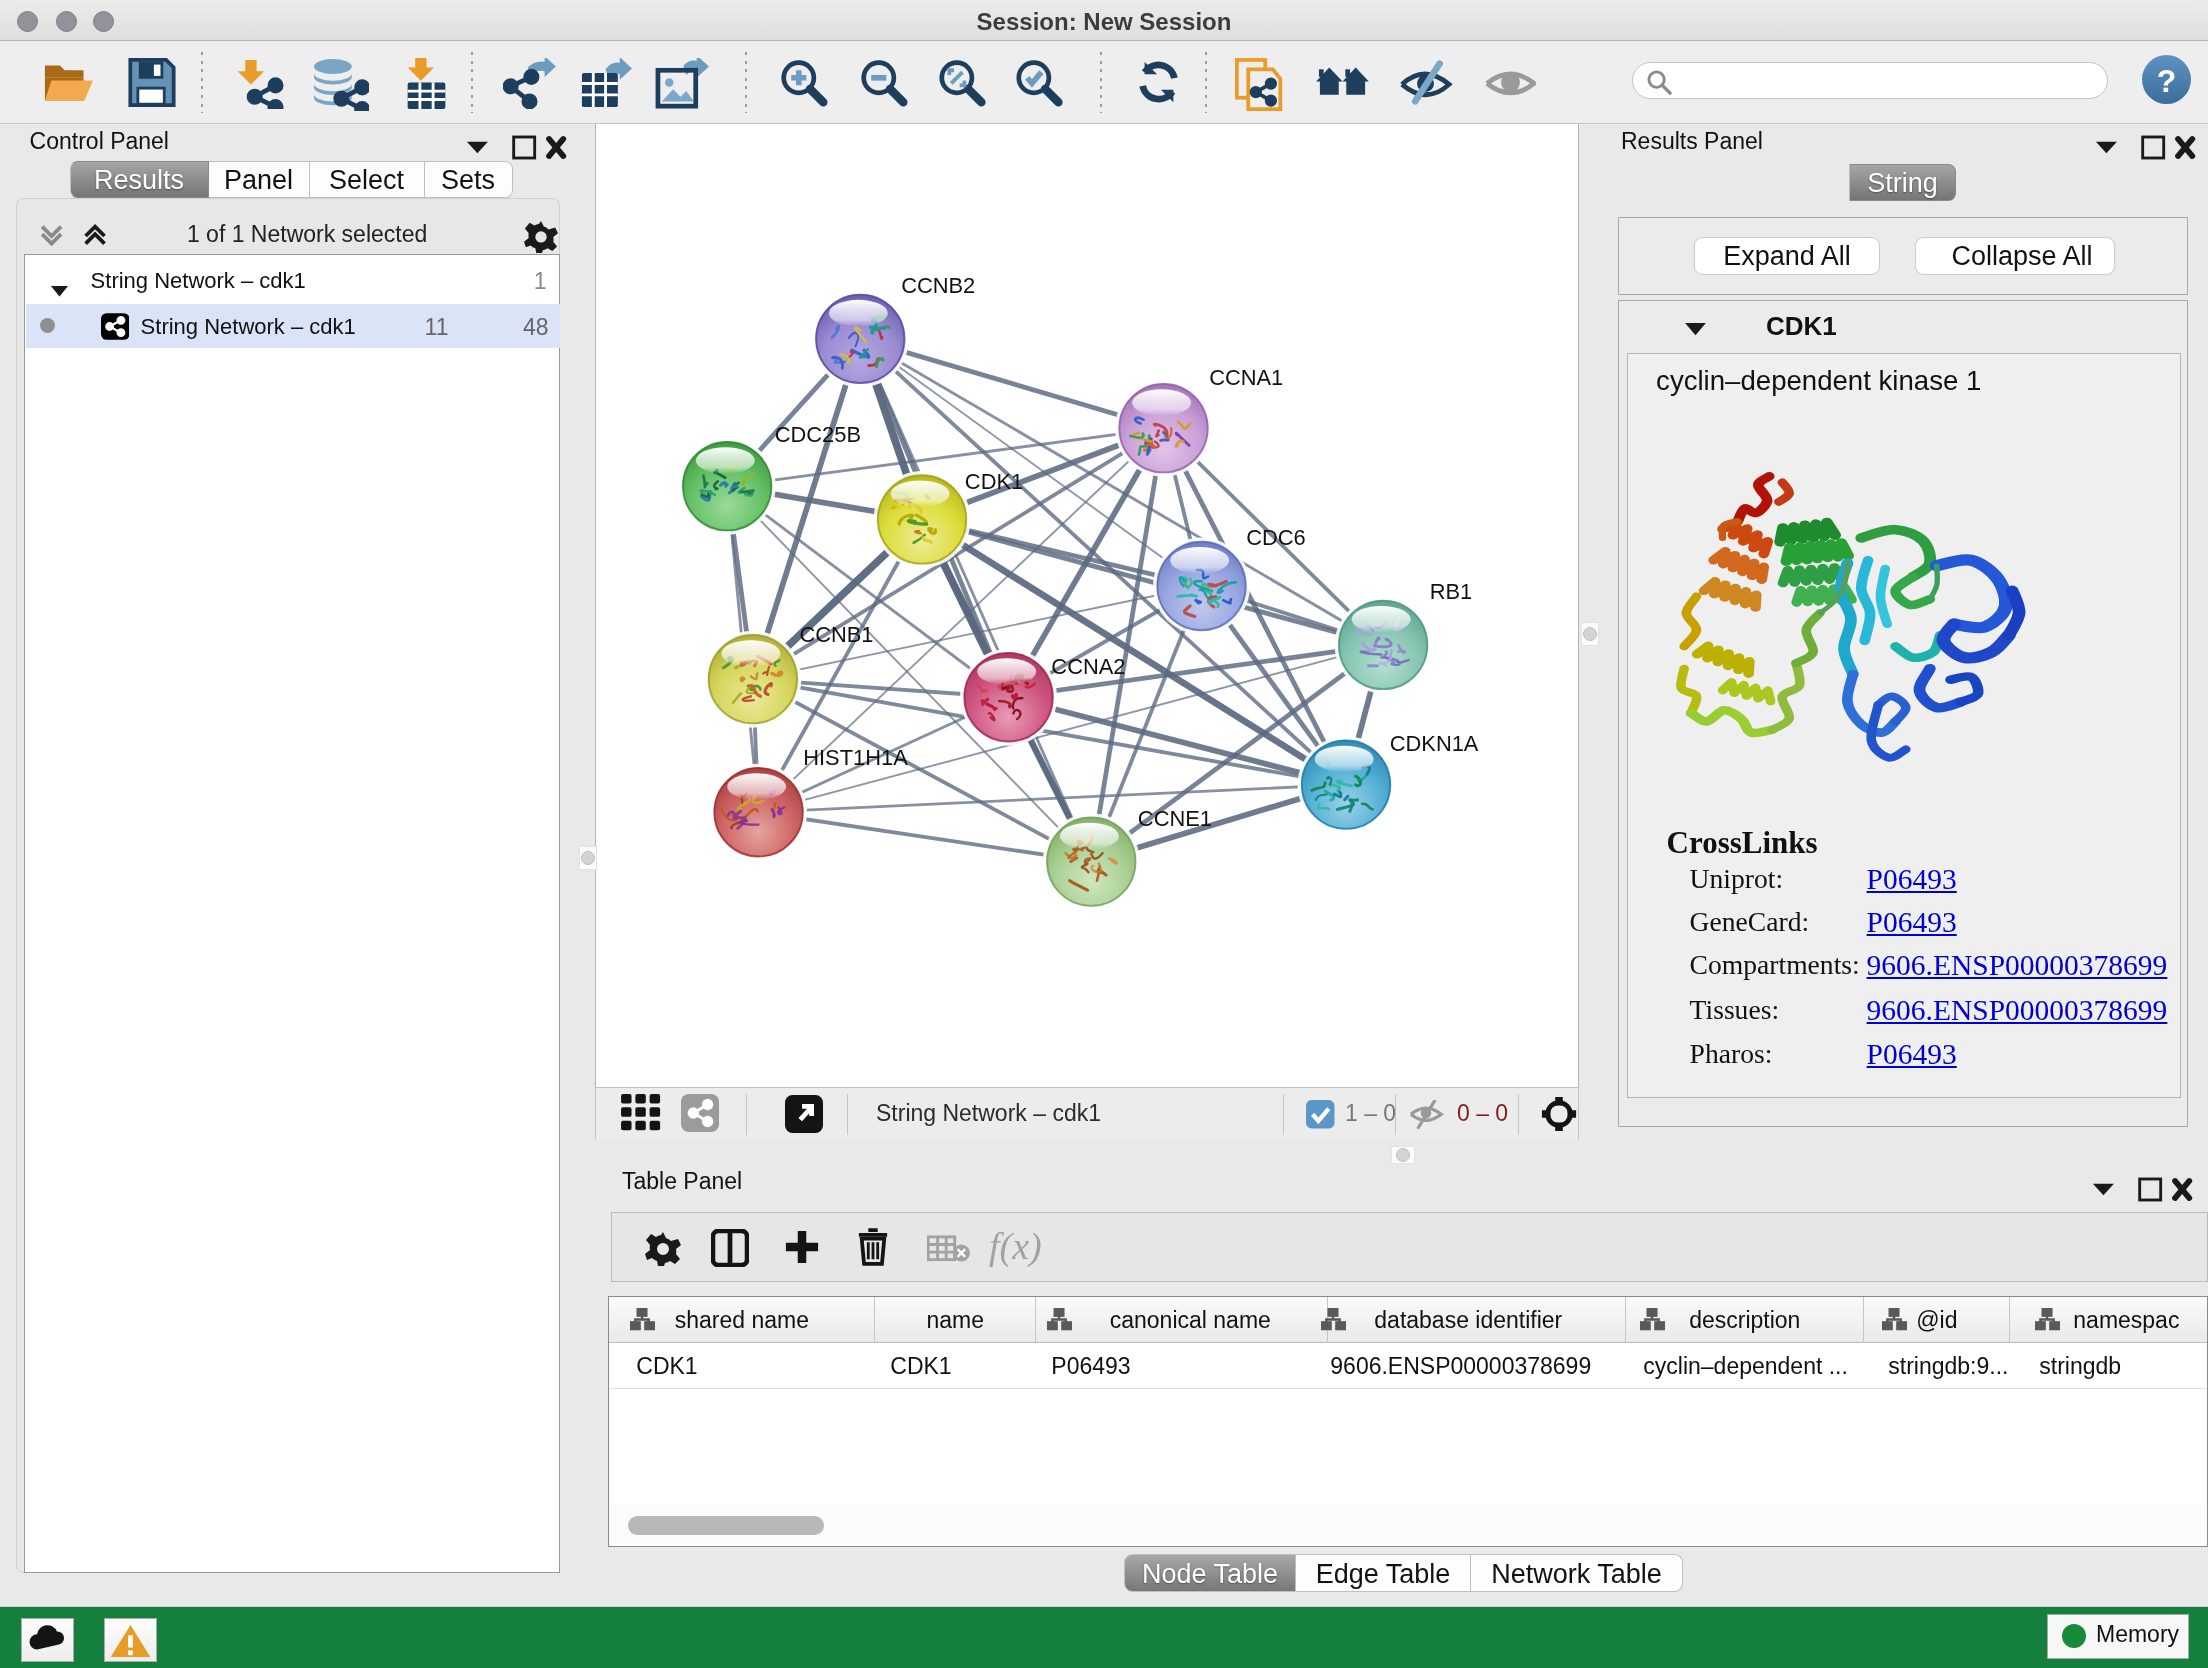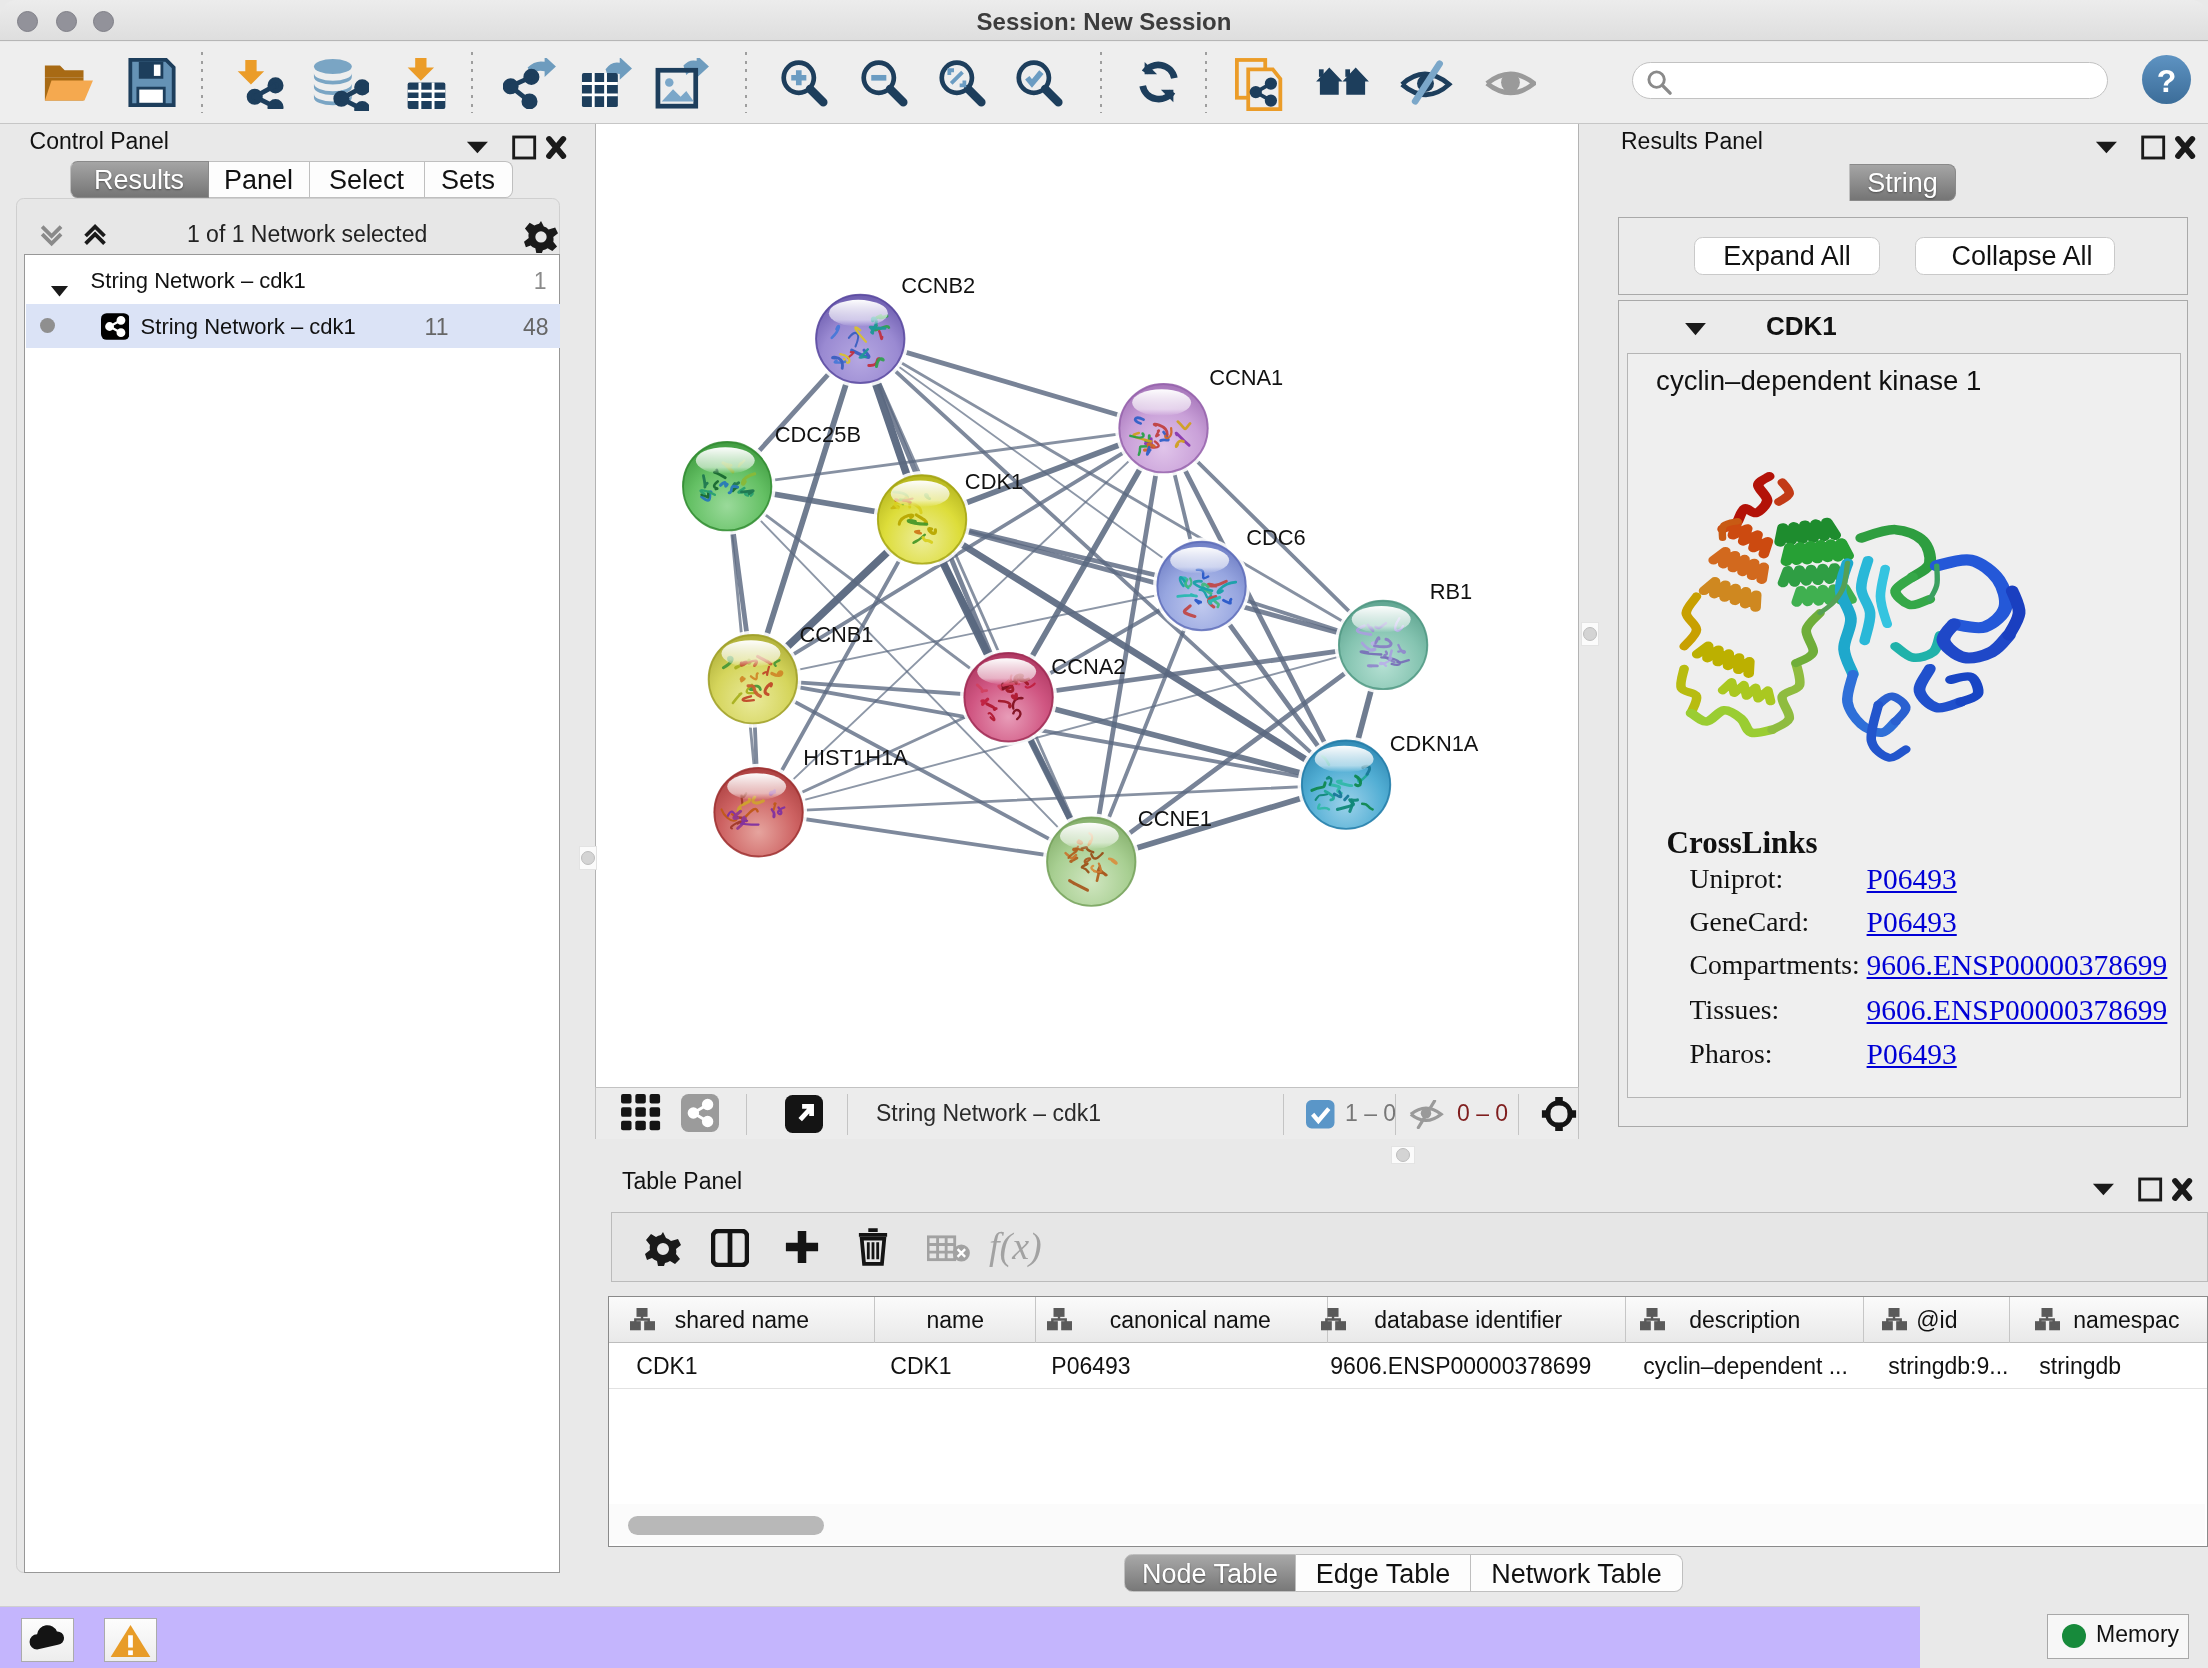--- a/index.html
+++ b/index.html
@@ -49,21 +49,21 @@
 #tp-toolbar { position:absolute; left:16px; top:60px; width:1597px; height:70px; background:#e6e6e6; border:1px solid #bbbbbb; }
 #tp-table { position:absolute; left:13.3px; top:144px; width:1600px; height:251px; background:#fff; border:1.9px solid #8a8a8a; }
 #tp-header { left:0; top:0; width:1598px; height:46px; background:linear-gradient(#fbfbfb,#e9e9e9); border-bottom:1px solid #bdbdbd; }
 .th { position:absolute; top:0; height:46px; border-right:1px solid #c6c6c6; }
 .th-label { position:absolute; top:9.5px; width:100%; text-align:center; font-size:23px; color:#111; }
 .td { position:absolute; top:9.5px; font-size:23px; color:#111; }
 .btab { display:inline-block; height:38px; line-height:38px; text-align:center; font-size:27px;
   background:#fdfdfd; color:#111; border:1px solid #bfbfbf; border-left:none; }
 .btab.sel { background:linear-gradient(#a8a8a8,#787878); color:#fff; text-shadow:0 1px 1.9px rgba(0,0,0,0.4); }
 
-#bottombar { left:0; top:1606px; width:1920px; height:62px; background:#c4b5fd; border-top:1px solid #cfcfcf;padding-left:8px; }
+#bottombar { left:0; top:1606px; width:2208px; height:62px; background:#15803d; border-top:1px solid #cfcfcf;padding-left:8px; }
 .bbtn { top:10.5px; width:53px; height:44px; background:linear-gradient(#fdfdfd,#ededed); border:1px solid #ababab; }
 #membtn { left:2047px; top:6.7px; width:142px; height:45px; background:#f7f7f7; border:1.9px solid #a8a8a8; }
 </style>
 </head>
 <body>
 
 <div id="titlebar" class="abs">
   <div class="tl abs" style="left:17px;"></div>
   <div class="tl abs" style="left:56px;"></div>
   <div class="tl abs" style="left:93px;"></div>

